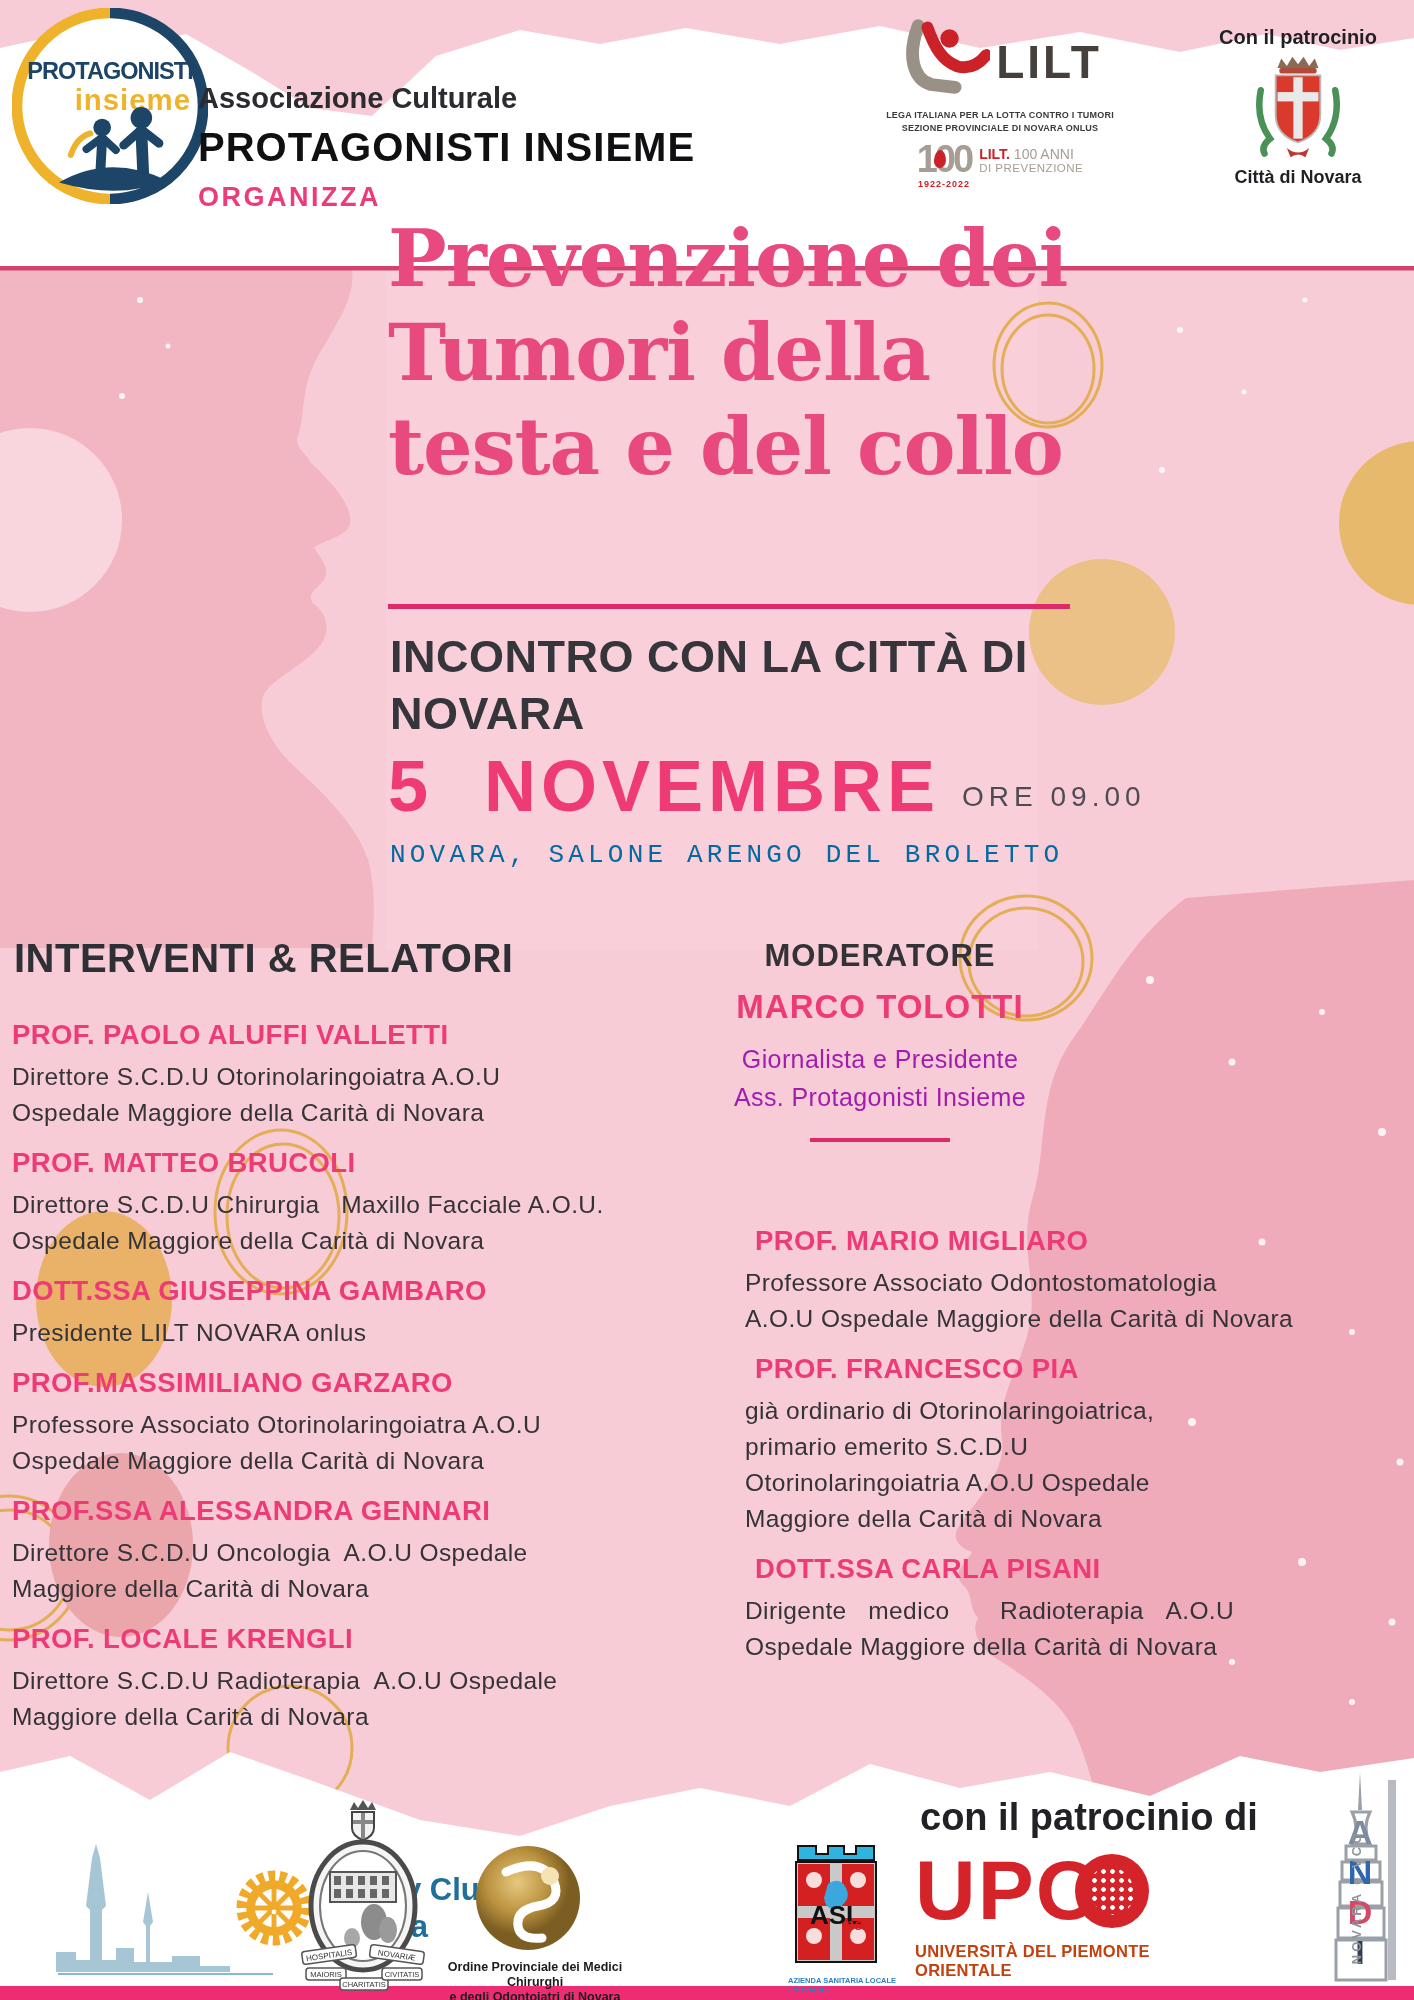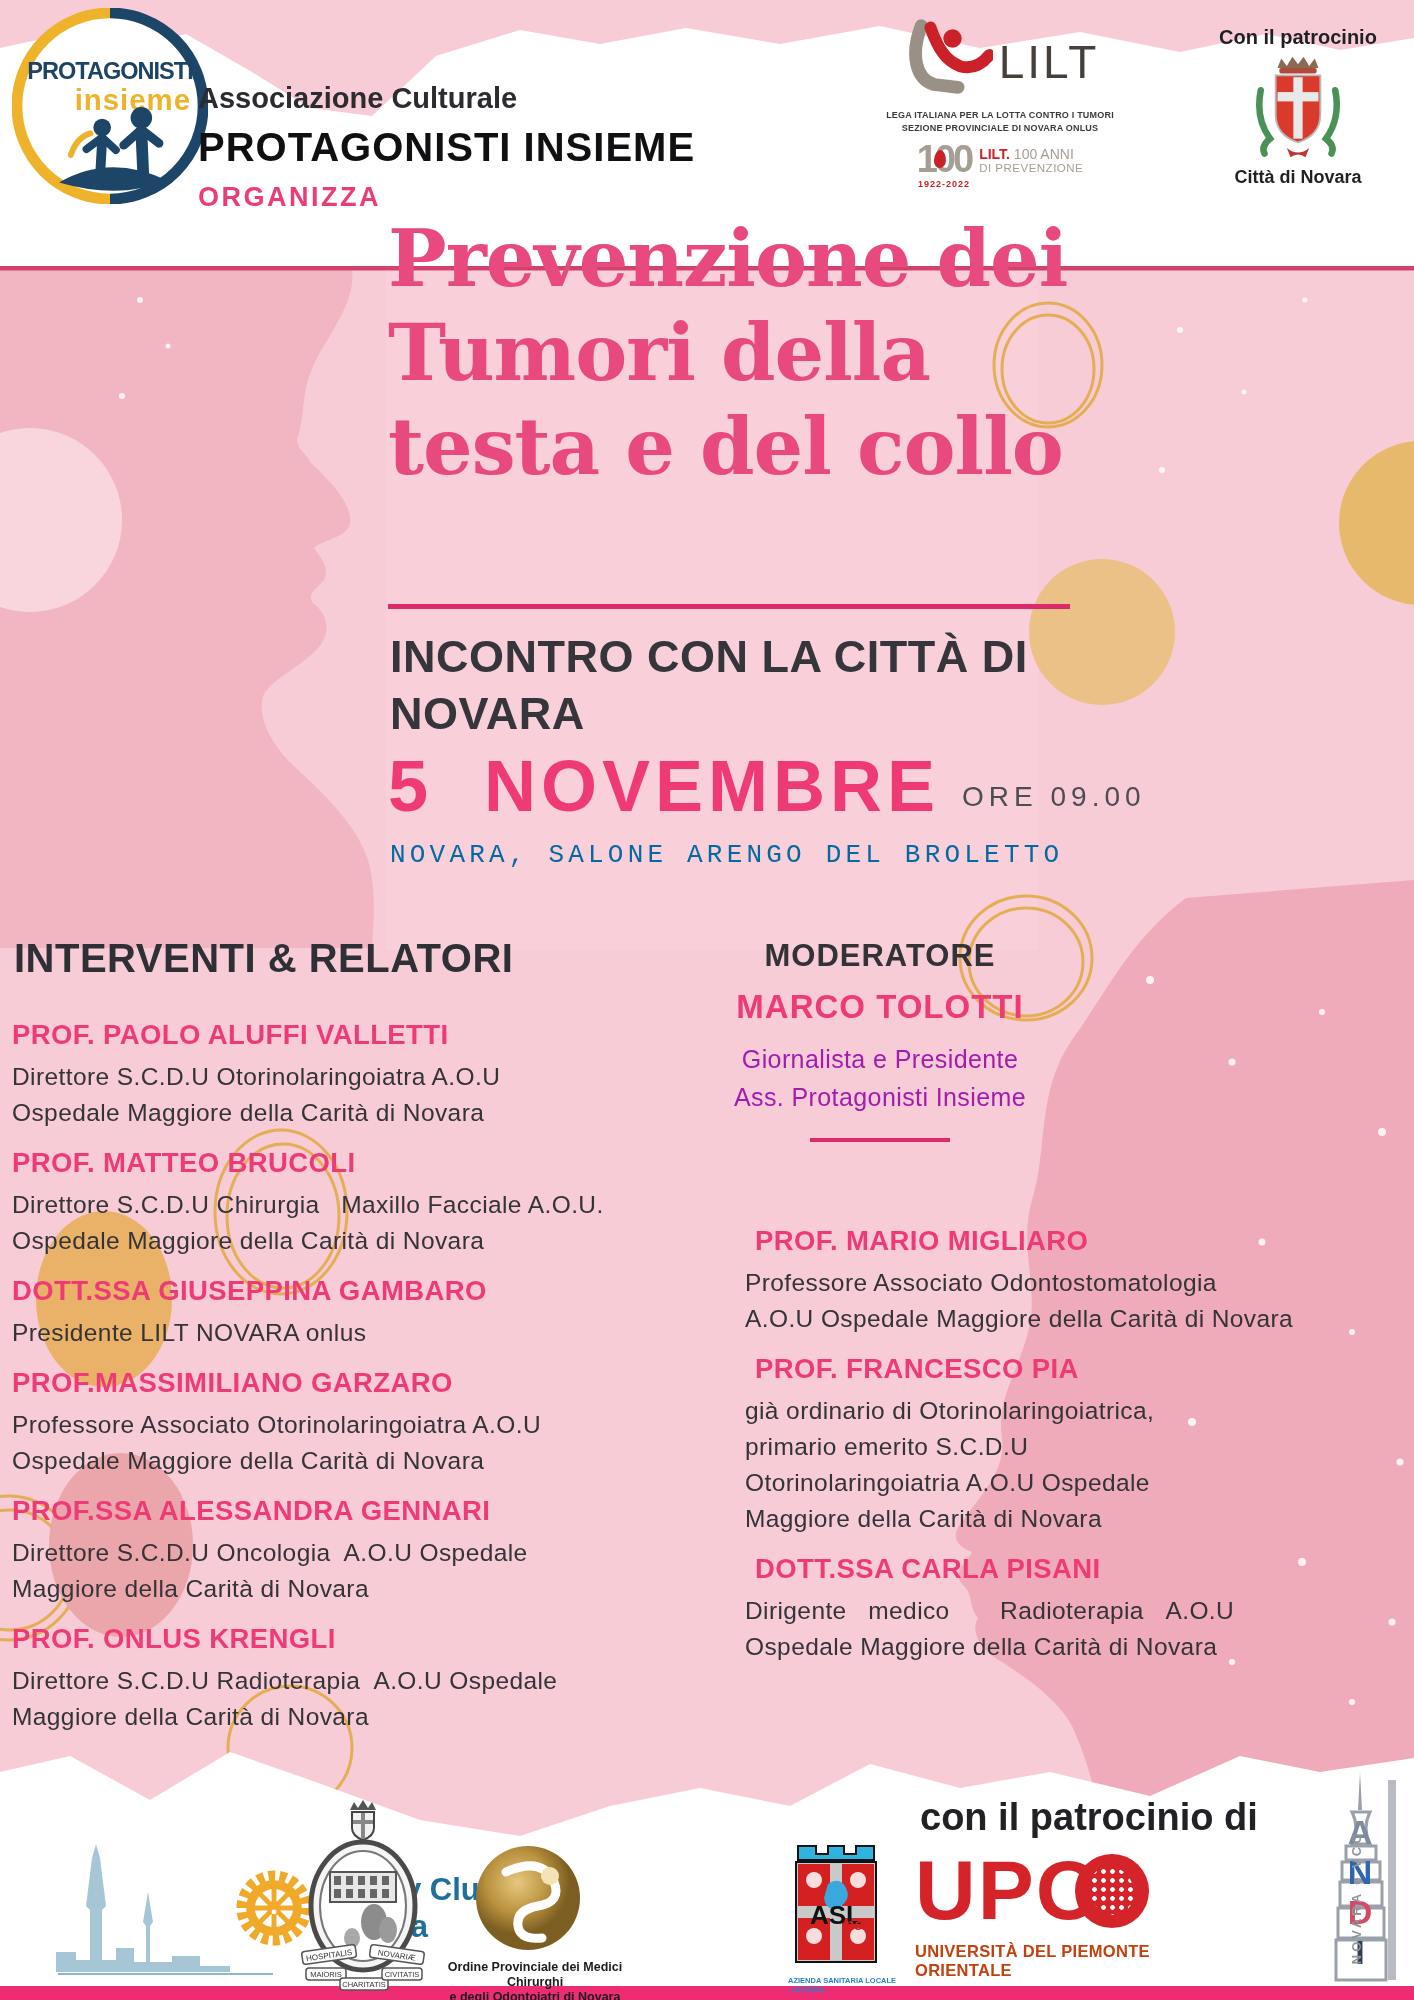--- a/index.html
+++ b/index.html
@@ -14,21 +14,21 @@
 
   
   #header-content { position:absolute; top:0; left:0; width:1414px; height:266px; z-index:5; }
   .org-block { position:absolute; left:198px; top:82px; }
   .assoc-line { font-size:29px; font-weight:bold; color:#2b2b30; }
   .org-name   { font-size:40px; font-weight:bold; letter-spacing:1px; color:#101013; margin-top:10px; }
   .organizza  { font-size:27px; font-weight:bold; letter-spacing:2.5px; color:#ee3a75; margin-top:12px; }
 
   .lilt-block { position:absolute; left:880px; top:18px; width:240px; text-align:center; }
   .lilt-row { display:flex; align-items:center; justify-content:center; gap:6px; }
-  .lilt-word { font-size:46px; font-weight:normal; color:#45403b; letter-spacing:3px; }
+  .lilt-word { font-size:46px; font-weight:bold; color:#45403b; letter-spacing:3px; }
   .lilt-cap { font-size:9px; color:#3a3a3a; line-height:12px; letter-spacing:.2px; margin-top:3px; font-weight:bold;}
   .lilt-cent { display:flex; align-items:flex-start; justify-content:center; gap:8px; margin-top:6px; }
   .cent-num { position:relative; font-size:38px; font-weight:bold; color:#a69d93; letter-spacing:-3px; line-height:38px;}
   .cent-drop { position:absolute; left:17px; top:10px; width:12px; height:18px; background:#cb2128;
                border-radius:50% 50% 50% 50%/60% 60% 40% 40%; transform:rotate(3deg);}
   .cent-years { font-size:9px; color:#cb2128; font-weight:bold; letter-spacing:1px; margin-top:1px;}
   .cent-text { text-align:left; padding-top:6px;}
   .cent-line1 { font-size:14px; }
   .cent-line1 .brand { color:#cb2128; font-weight:bold; }
   .cent-line1 .rest  { color:#a69d93; }
@@ -280,21 +280,21 @@
       <div class="speaker-name">PROF.MASSIMILIANO GARZARO</div>
       <div class="speaker-line">Professore Associato Otorinolaringoiatra A.O.U</div>
       <div class="speaker-line">Ospedale Maggiore della Carità di Novara</div>
     </div>
     <div class="speaker">
       <div class="speaker-name">PROF.SSA ALESSANDRA GENNARI</div>
       <div class="speaker-line">Direttore S.C.D.U Oncologia&nbsp; A.O.U Ospedale</div>
       <div class="speaker-line">Maggiore della Carità di Novara</div>
     </div>
     <div class="speaker">
-      <div class="speaker-name">PROF. ONLUS KRENGLI</div>
+      <div class="speaker-name">PROF. LOCALE KRENGLI</div>
       <div class="speaker-line">Direttore S.C.D.U Radioterapia&nbsp; A.O.U Ospedale</div>
       <div class="speaker-line">Maggiore della Carità di Novara</div>
     </div>
   </div>
 
   <div id="moderator">
     <div class="mod-heading">MODERATORE</div>
     <div class="mod-name">MARCO TOLOTTI</div>
     <div class="mod-role">
       <div>Giornalista e Presidente</div>

